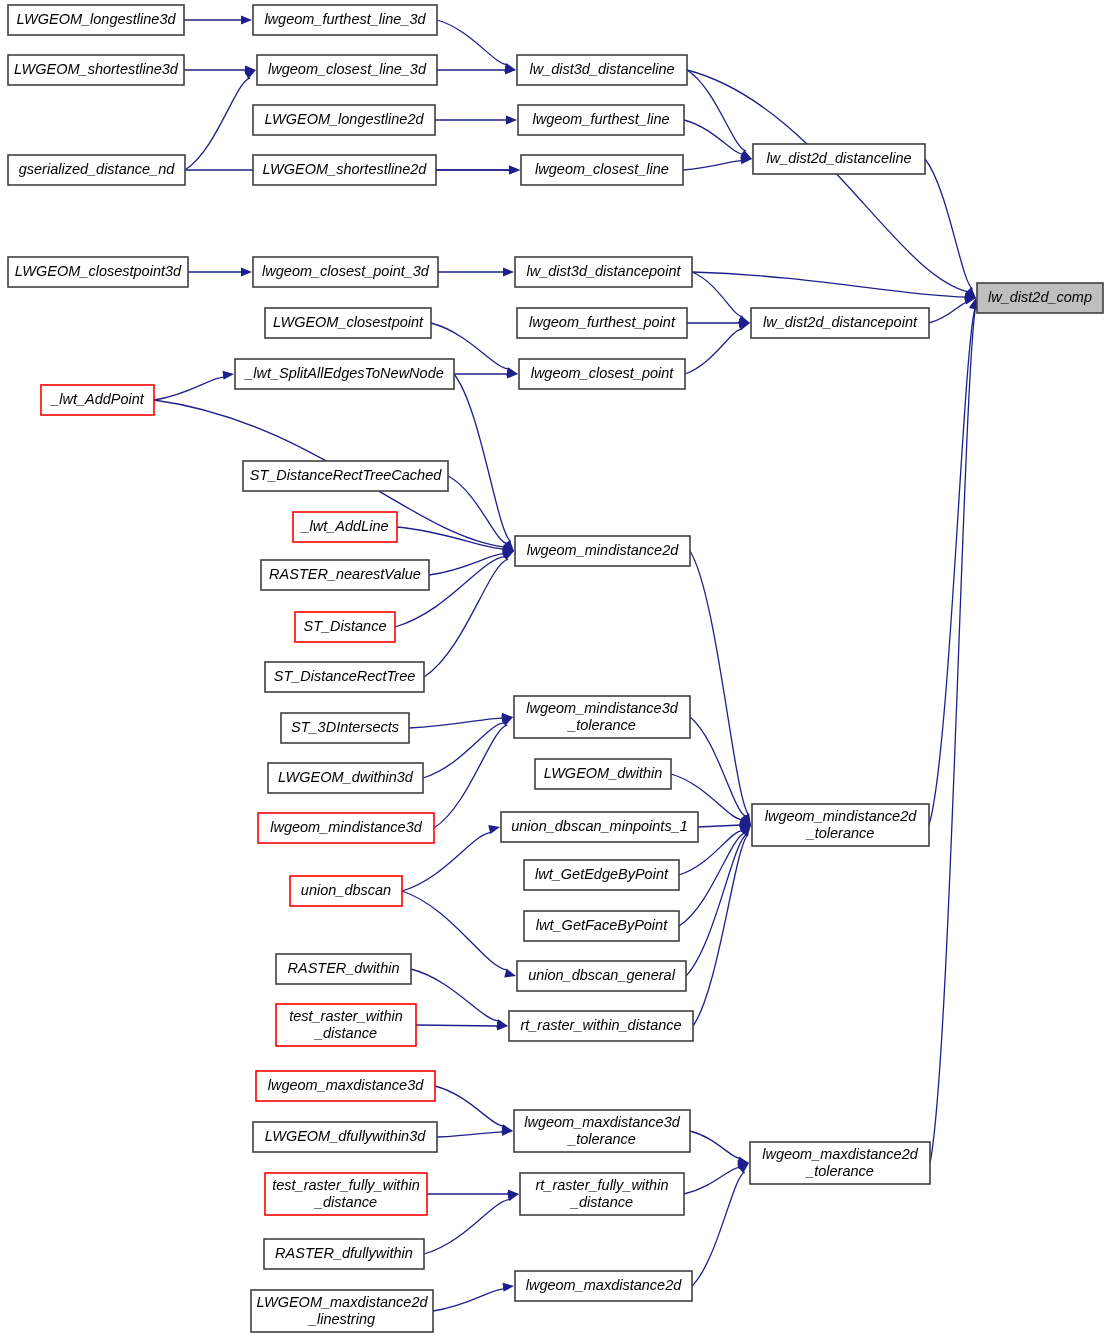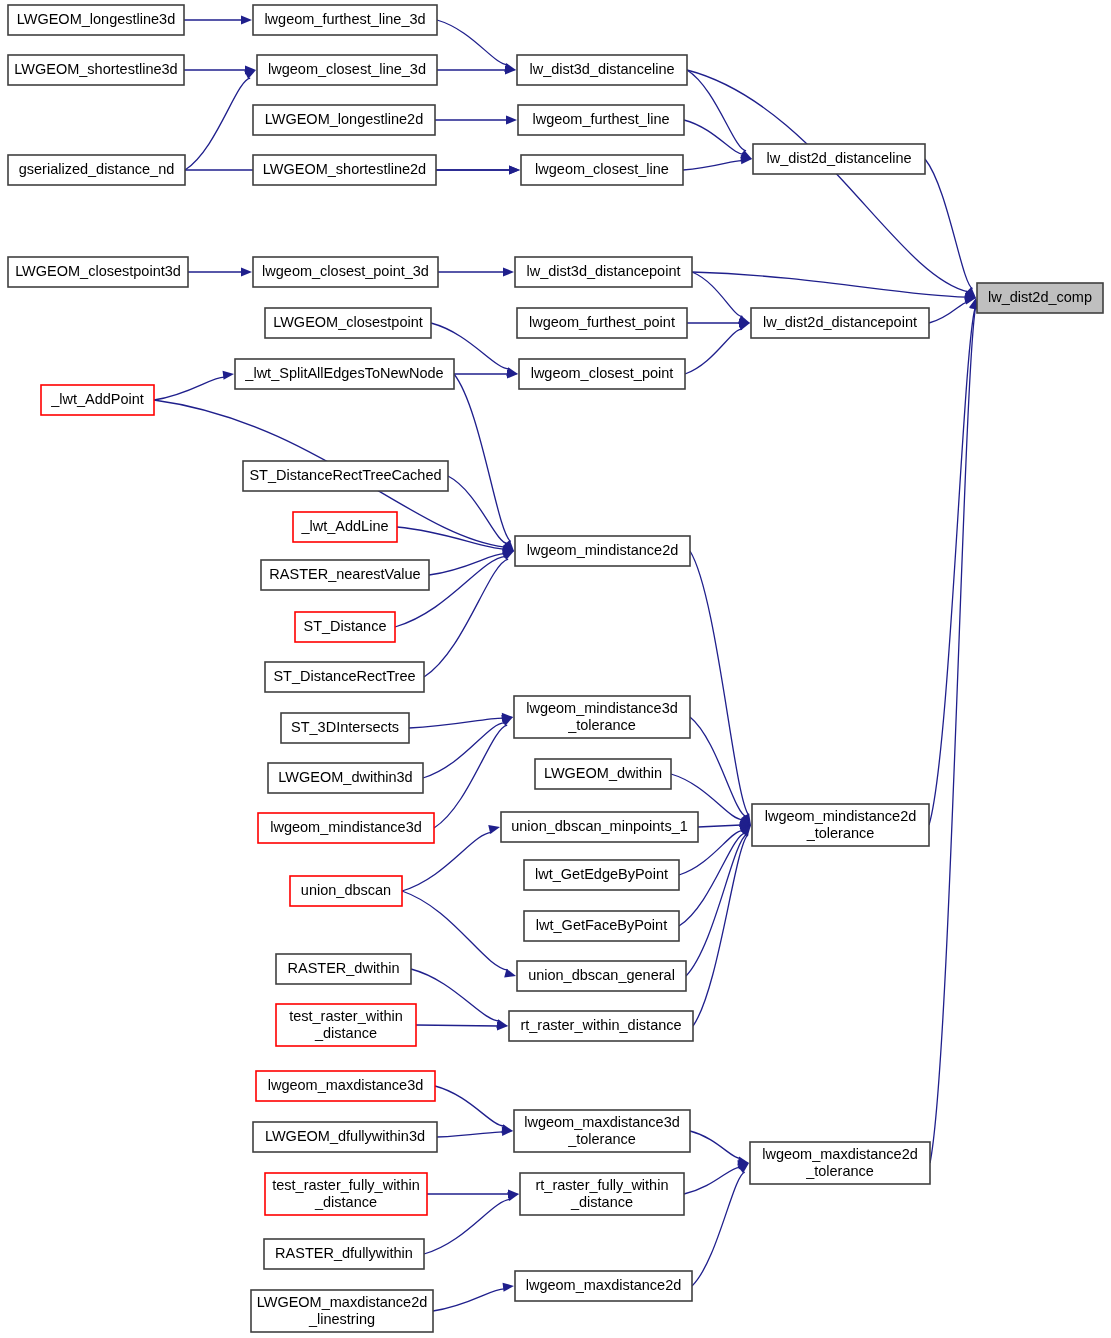--- a/index.html
+++ b/index.html
@@ -6,20 +6,21 @@
     margin: 0;
     padding: 0;
     background: #ffffff;
   }
   #graph-root {
     position: relative;
     width: 1111px;
     height: 1338px;
     background: #ffffff;
     font-family: "Liberation Sans", sans-serif;
+    font-style: italic;
   }
   svg#callgraph {
     display: block;
     width: 1111px;
     height: 1338px;
   }
   .node-box {
     fill: #ffffff;
     stroke: #404040;
     stroke-width: 1.6;

